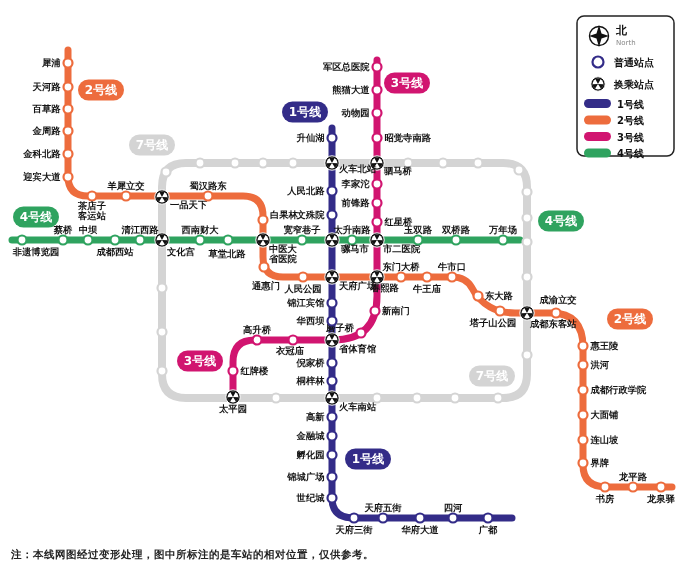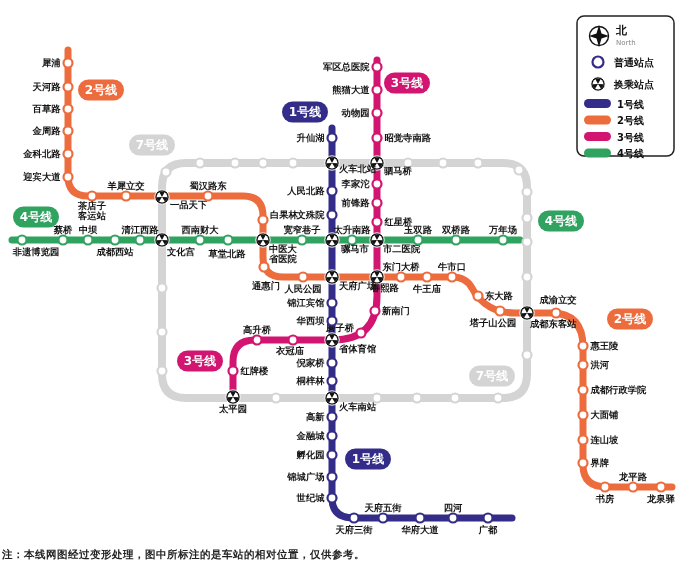--- a/index.html
+++ b/index.html
@@ -1,18 +1,18 @@
 <!DOCTYPE html>
 <html><head>
 <meta charset="utf-8">
 <style>
   html,body{margin:0;padding:0;background:#fff;}
   body{width:680px;height:577px;position:relative;overflow:hidden;
        font-family:"DejaVu Sans","Liberation Sans",sans-serif;}
-  #map-note{position:absolute;left:2px;top:548px;font-size:10.5px;color:#222;
+  #map-note{position:absolute;left:11px;top:548px;font-size:10.5px;color:#222;
        font-weight:600;letter-spacing:.5px;}
   svg text{font-family:"DejaVu Sans","Liberation Sans",sans-serif;}
 </style>
 </head>
 <body>
 
 <div>
   <svg id="metro-svg" width="680" height="577" viewBox="0 0 680 577">
       <g>
         <path d="M186,163 H503 Q527,163 527,187 V374 Q527,398 503,398 H186 Q162,398 162,374 V187 Q162,163 186,163" fill="none" stroke="#d4d4d4" stroke-width="8" stroke-linecap="round" stroke-linejoin="round"></path>

